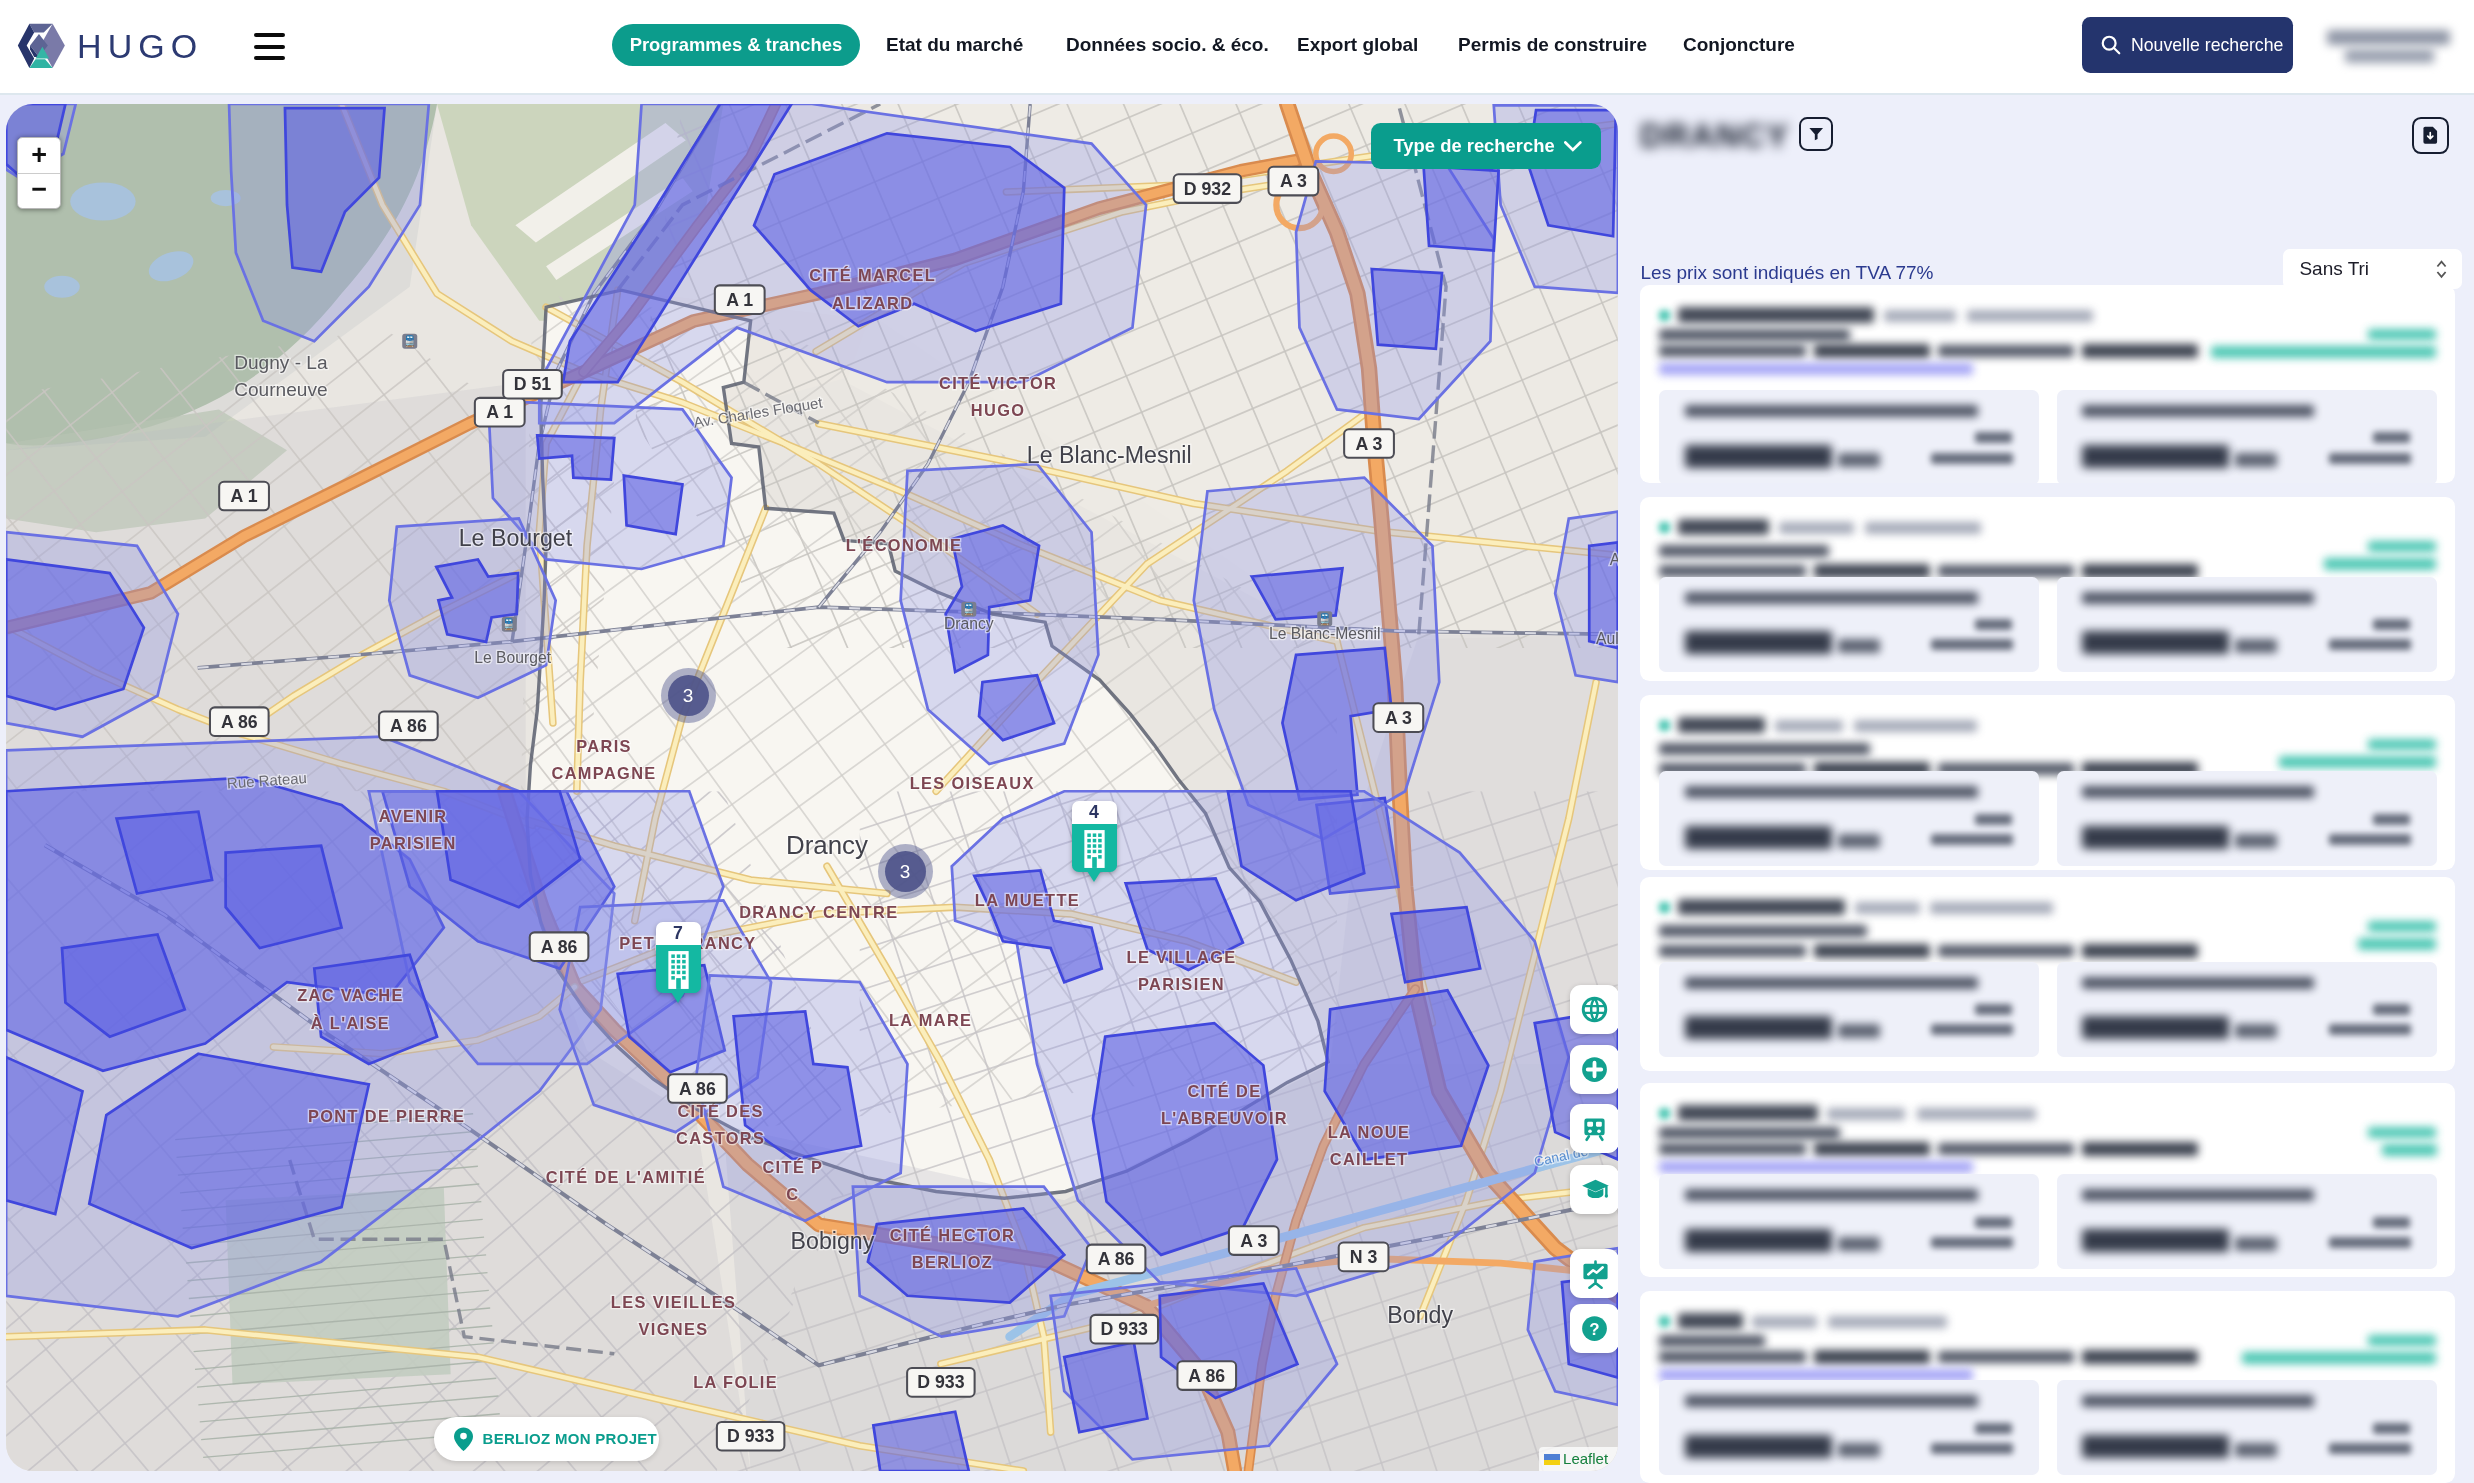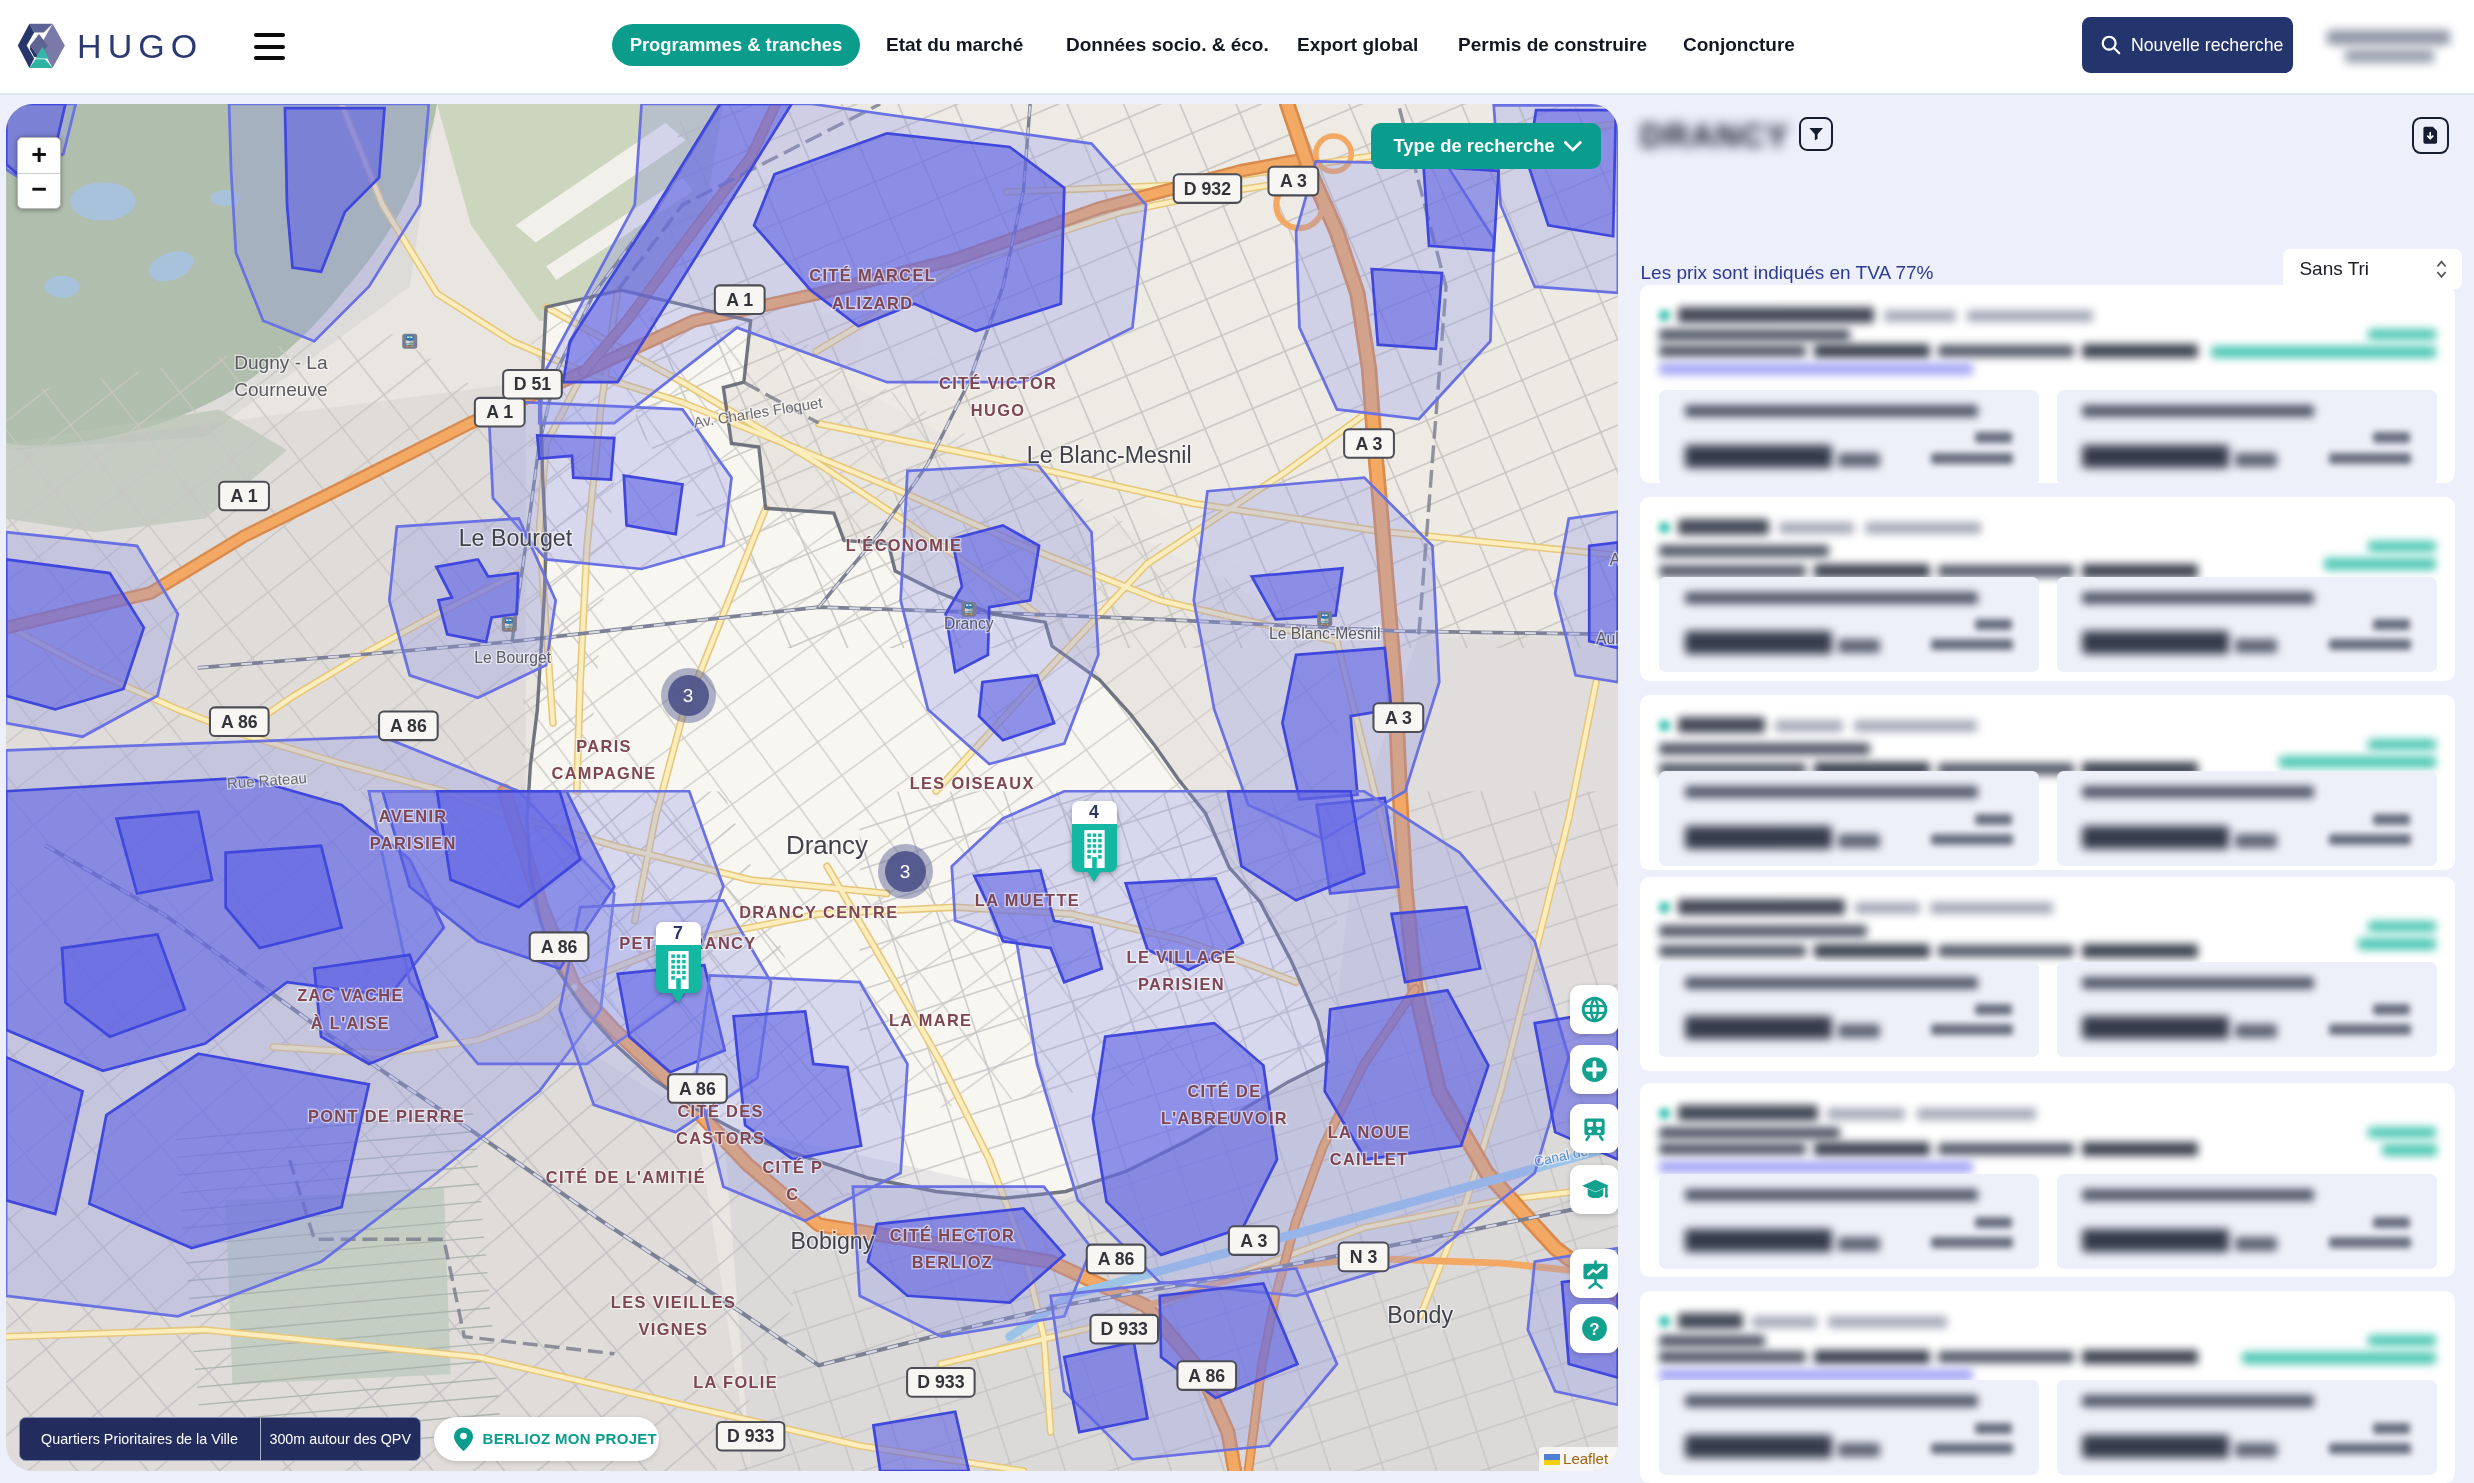--- a/index.html
+++ b/index.html
@@ -426,33 +426,28 @@
         <path d="M6 12 L10 8.5 L13 10.5 L18 6" stroke="#fff" stroke-width="2" fill="none" stroke-linecap="round" stroke-linejoin="round"></path>
         <path d="M12 16 v3 M12 19 L7 23 M12 19 L17 23 M12 3 V1.4" stroke="#12a18f" stroke-width="2.2" stroke-linecap="round"></path>
       </svg>
     </div>
 <div class="mbtn" style="left:1564px;top:1200px">
       <svg width="27" height="27" viewBox="0 0 24 24">
         <circle cx="12" cy="12" r="11" fill="#12a18f"></circle>
         <text x="12" y="17.5" font-size="15" font-weight="bold" fill="#fff" text-anchor="middle" font-family="Liberation Sans,sans-serif">?</text>
       </svg>
     </div>
-<div style="position:absolute;left:13px;top:1313px;width:402px;height:44px;background:#222d5e;border:1.4px solid #8a93b8;border-radius:6.8px;display:flex;align-items:center;color:#fff;font-size:14.3px;overflow:hidden">
- <div style="flex:0 0 240px;text-align:center">Quartiers Prioritaires de la Ville</div>
- <div style="width:1.4px;height:44px;background:#aab2cc"></div>
- <div style="flex:1;text-align:center">300m autour des QPV</div>
-</div>
 <div style="position:absolute;left:428px;top:1313px;width:225px;height:44px;background:#fff;border-radius:22px;box-shadow:0 1.4px 5.5px rgba(0,0,0,0.15)">
  <svg width="19" height="24.5" viewBox="0 0 24 30" style="position:absolute;left:20.5px;top:9.5px">
         <path d="M12 0C5.4 0 0 5.2 0 11.6 0 20.3 12 30 12 30s12-9.7 12-18.4C24 5.2 18.6 0 12 0z" fill="#0a9d8d"></path>
         <circle cx="12" cy="11" r="4.2" fill="#fff"></circle>
       </svg>
  <div style="position:absolute;left:49px;top:0;line-height:44px;font-size:15px;font-weight:bold;color:#0a9d8d;letter-spacing:0.3px;white-space:nowrap">BERLIOZ MON PROJET</div>
 </div>
-<div style="position:absolute;right:0px;bottom:0px;width:79px;height:24.5px;background:rgba(255,255,255,0.75);font-size:15px;color:#a16207;line-height:24.5px;border-top-left-radius:4.1px">
+<div style="position:absolute;right:0px;bottom:0px;width:79px;height:24.5px;background:rgba(255,255,255,0.75);font-size:15px;color:#15803d;line-height:24.5px;border-top-left-radius:4.1px">
  <span style="display:inline-block;width:16.4px;height:11px;vertical-align:-1.4px;margin:0 2.7px 0 5.5px;background:linear-gradient(#4e7fd4 50%,#f4d010 50%)"></span>Leaflet</div>
 </div>
 
 <header class="hdr">
  <div style="position:absolute;left:17px;top:22.5px;width:48px;height:45px">
 <svg width="48" height="45" viewBox="25 35 70 66">
  <polygon points="26,68 43,36 77,36 95,68 77,101 43,101" fill="#ffffff"></polygon>
  <polygon points="43,36 77,36 64,49 50,49" fill="#5d6494"></polygon>
  <polygon points="77,36 95,68 77,101 59,68" fill="#7a7aa8"></polygon>
  <polygon points="43,36 50,49 39,68 50,87 43,101 26,68" fill="#28356b"></polygon>

